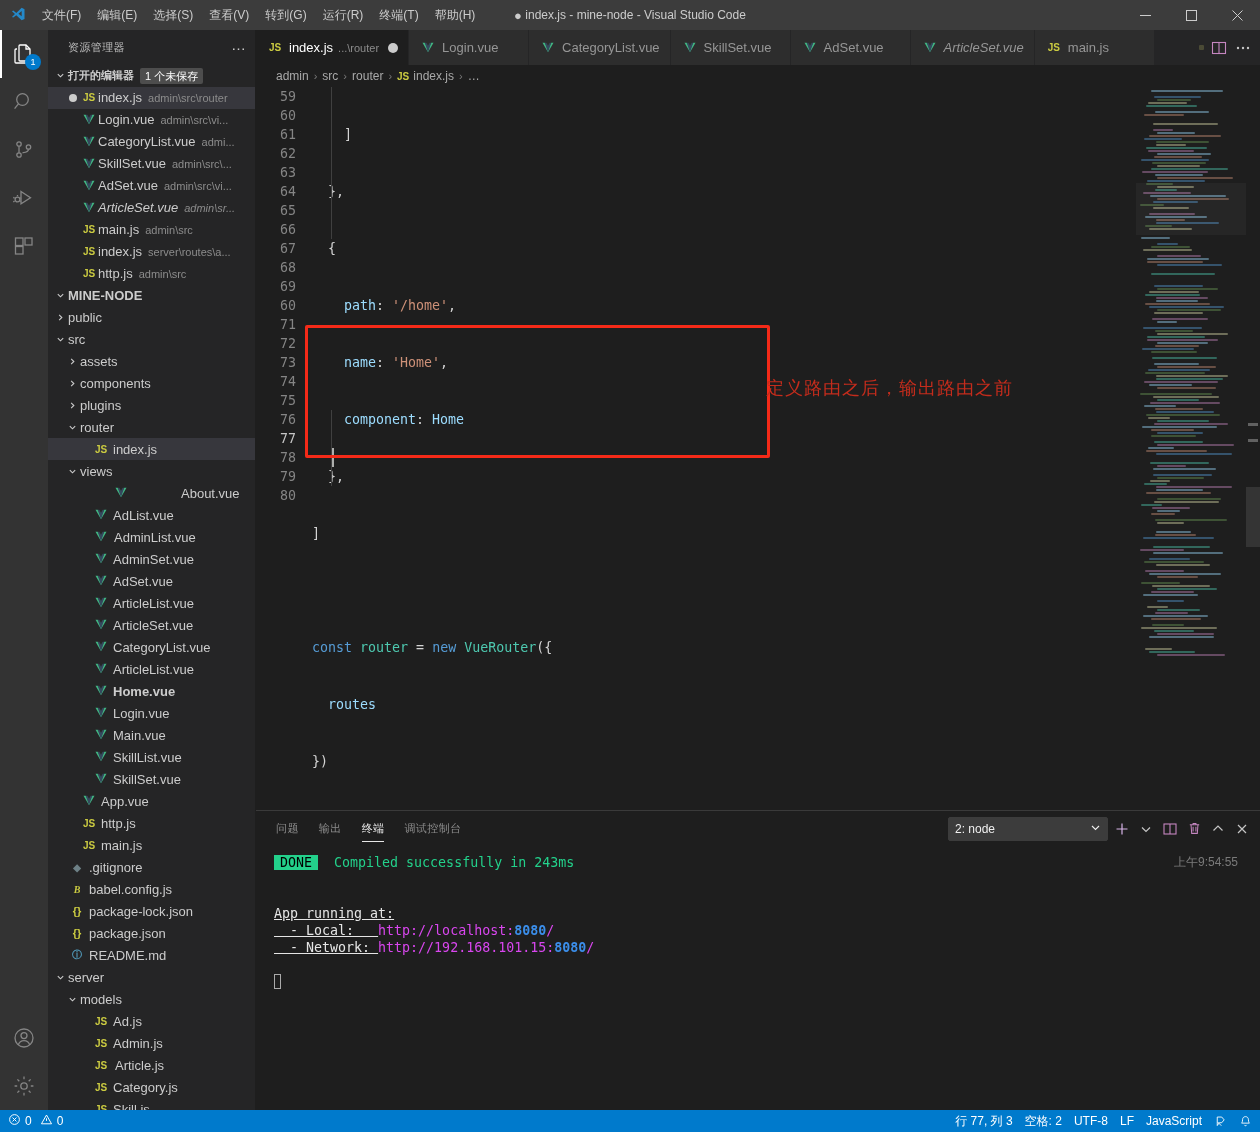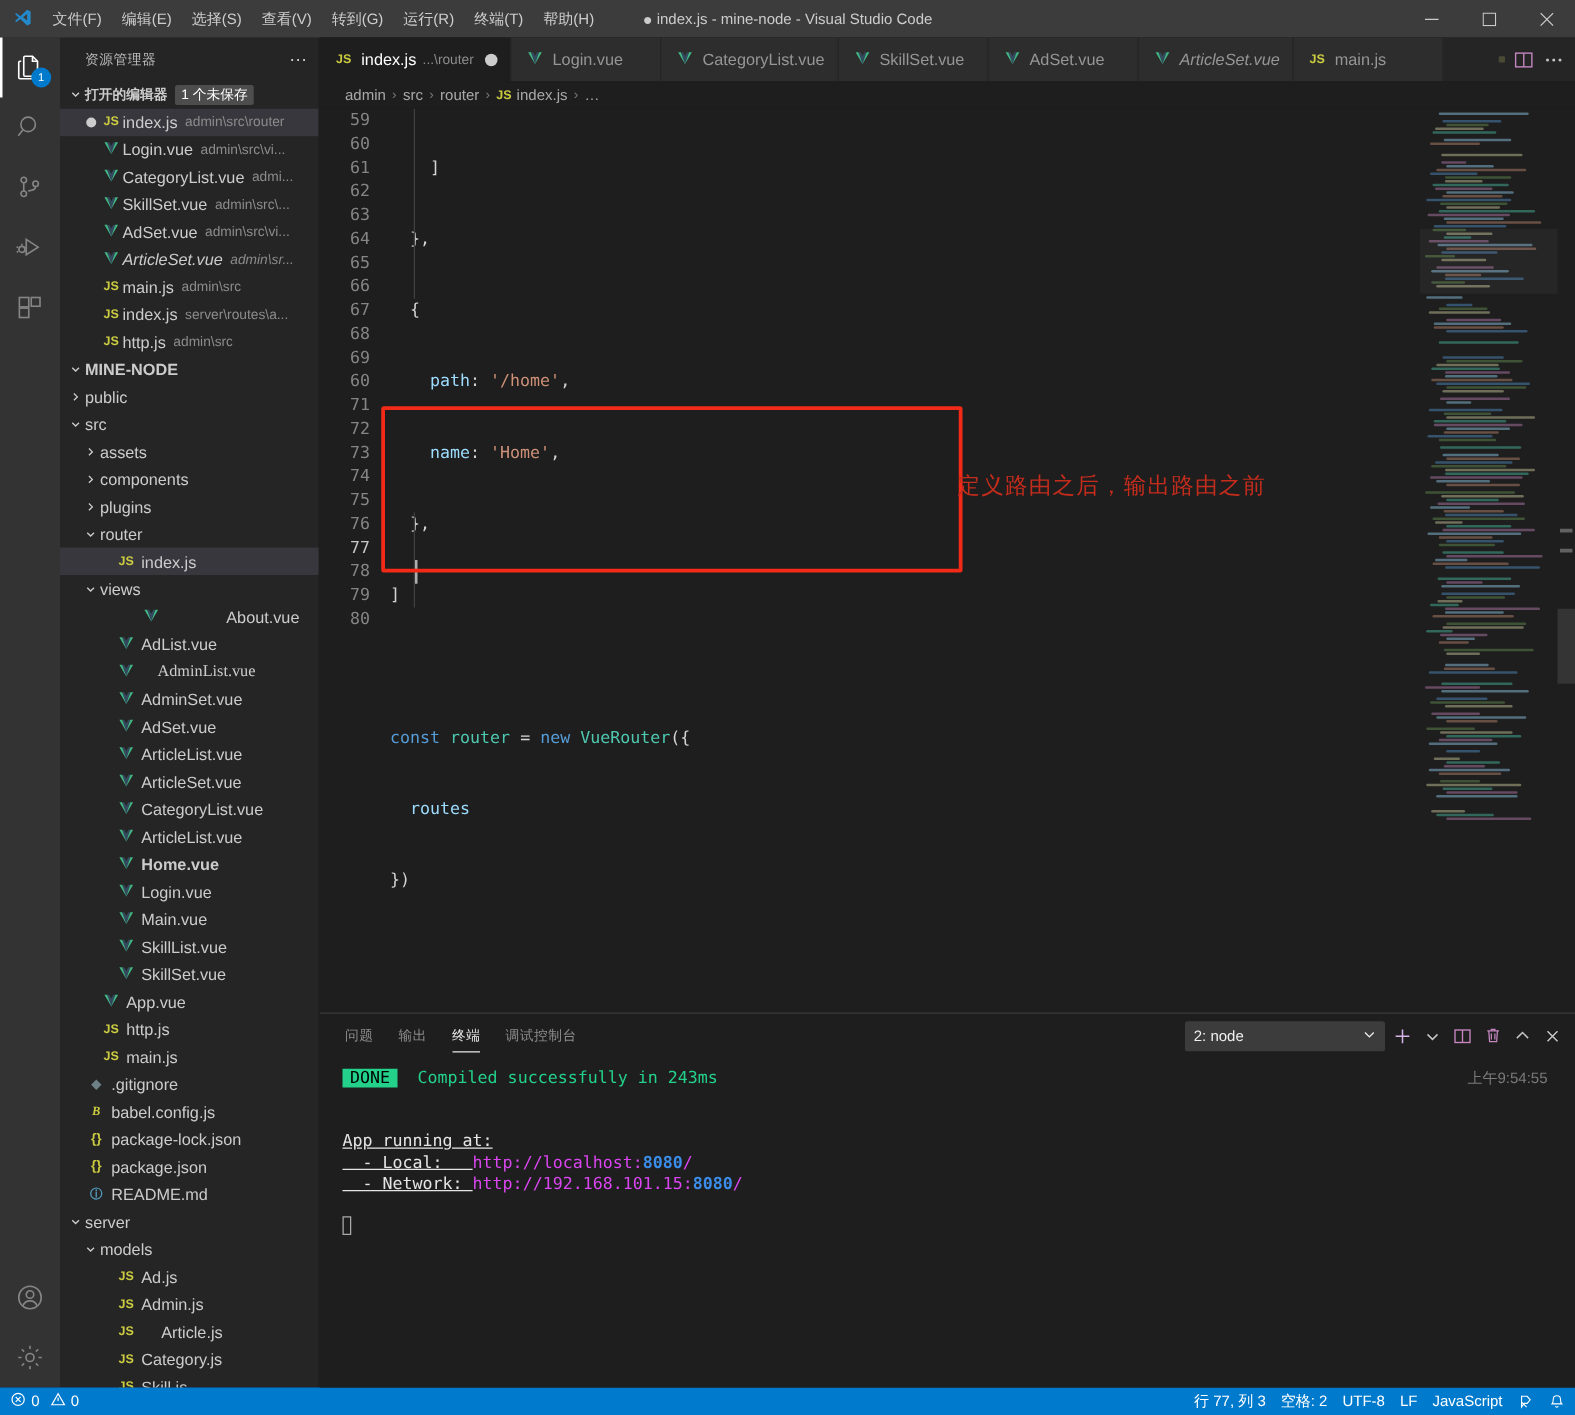--- a/index.html
+++ b/index.html
@@ -570,21 +570,21 @@
                 <path fill="#35495e" d="M12 20.5 5.4 1.5h3.2L12 7.6l3.4-6.1h3.2z"></path>
               </svg></span>
             <span class="fname" style="margin-left:3px;">AdList.vue</span>
           </div>
           <div class="tree-row" style="padding-left: 28px;">
             <span style="width:16px;flex:0 0 16px;"></span>
             <span class="fi vue"><svg viewBox="0 0 24 22">
                 <path fill="#41b883" d="M12 20.5 1 1.5h4.4L12 13.1 18.6 1.5H23z"></path>
                 <path fill="#35495e" d="M12 20.5 5.4 1.5h3.2L12 7.6l3.4-6.1h3.2z"></path>
               </svg></span>
-            <span class="fname" style="margin-left:16px;font-family:Liberation Serif, serif;">AdminList.vue</span>
+            <span class="fname" style="margin-left:4px;">AdminList.vue</span>
           </div>
           <div class="tree-row" style="padding-left: 28px;">
             <span style="width:16px;flex:0 0 16px;"></span>
             <span class="fi vue"><svg viewBox="0 0 24 22">
                 <path fill="#41b883" d="M12 20.5 1 1.5h4.4L12 13.1 18.6 1.5H23z"></path>
                 <path fill="#35495e" d="M12 20.5 5.4 1.5h3.2L12 7.6l3.4-6.1h3.2z"></path>
               </svg></span>
             <span class="fname" style="margin-left:3px;">AdminSet.vue</span>
           </div>
           <div class="tree-row" style="padding-left: 28px;">
@@ -732,21 +732,21 @@
             <span class="fname" style="margin-left:3px;">Ad.js</span>
           </div>
           <div class="tree-row" style="padding-left: 28px;">
             <span style="width:16px;flex:0 0 16px;"></span>
             <span class="fi js">JS</span>
             <span class="fname" style="margin-left:3px;">Admin.js</span>
           </div>
           <div class="tree-row" style="padding-left: 28px;">
             <span style="width:16px;flex:0 0 16px;"></span>
             <span class="fi js">JS</span>
-            <span class="fname" style="margin-left:19px;">Article.js</span>
+            <span class="fname" style="margin-left:5px;">Article.js</span>
           </div>
           <div class="tree-row" style="padding-left: 28px;">
             <span style="width:16px;flex:0 0 16px;"></span>
             <span class="fi js">JS</span>
             <span class="fname" style="margin-left:3px;">Category.js</span>
           </div>
           <div class="tree-row" style="padding-left: 28px;">
             <span style="width:16px;flex:0 0 16px;"></span>
             <span class="fi js">JS</span>
             <span class="fname" style="margin-left:3px;">Skill.js</span>
@@ -871,20 +871,21 @@
             <div>78</div>
             <div>79</div>
             <div>80</div>
           </div>
         <div class="code-lines" id="code-lines">
           <div><span class="punc">    ]</span></div>
           <div><span class="punc">  },</span></div>
           <div><span class="punc">  {</span></div>
           <div><span class="var">    path</span><span class="punc">: </span><span class="str">'/home'</span><span class="punc">,</span></div>
           <div><span class="var">    name</span><span class="punc">: </span><span class="str">'Home'</span><span class="punc">,</span></div>
+          <div><span class="var">    component</span><span class="punc">: </span><span class="var">Home</span></div>
           <div><span class="punc">  },</span></div>
           <div><span class="punc">]</span></div>
           <div></div>
           <div><span class="kw">const</span> <span class="cls">router</span> <span class="op">=</span> <span class="kw">new</span> <span class="cls">VueRouter</span><span class="punc">({</span></div>
           <div><span class="var">  routes</span></div>
           <div><span class="punc">})</span></div>
           <div></div>
           
           
           

